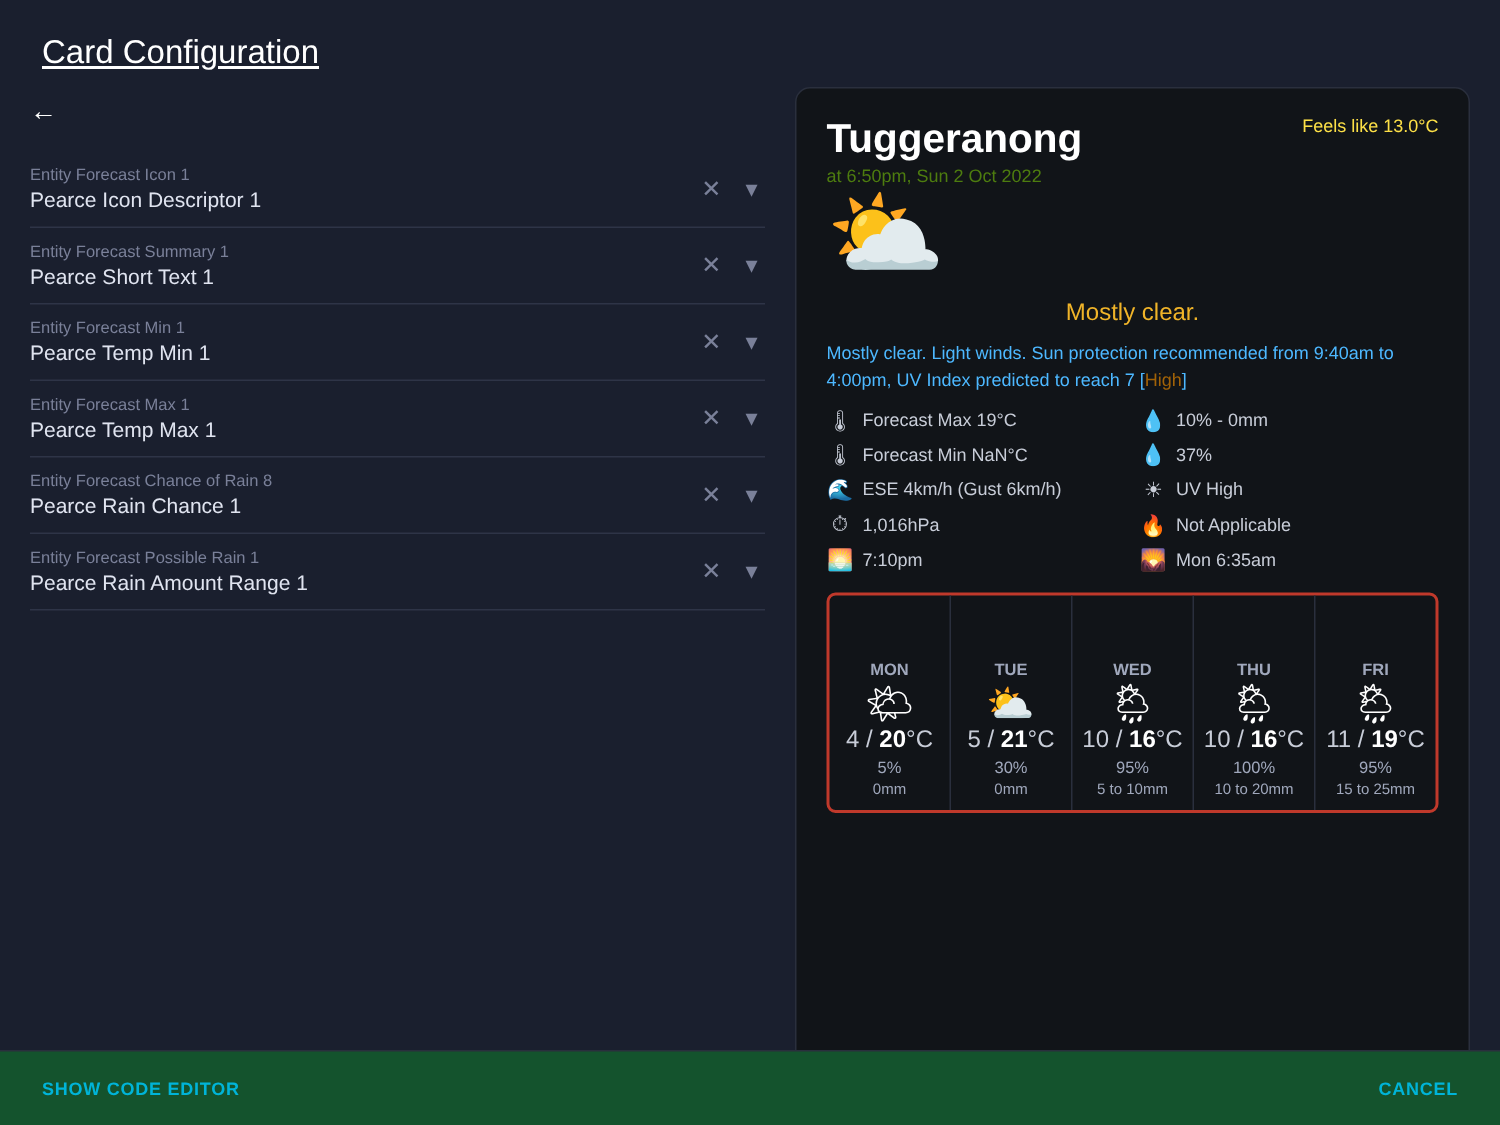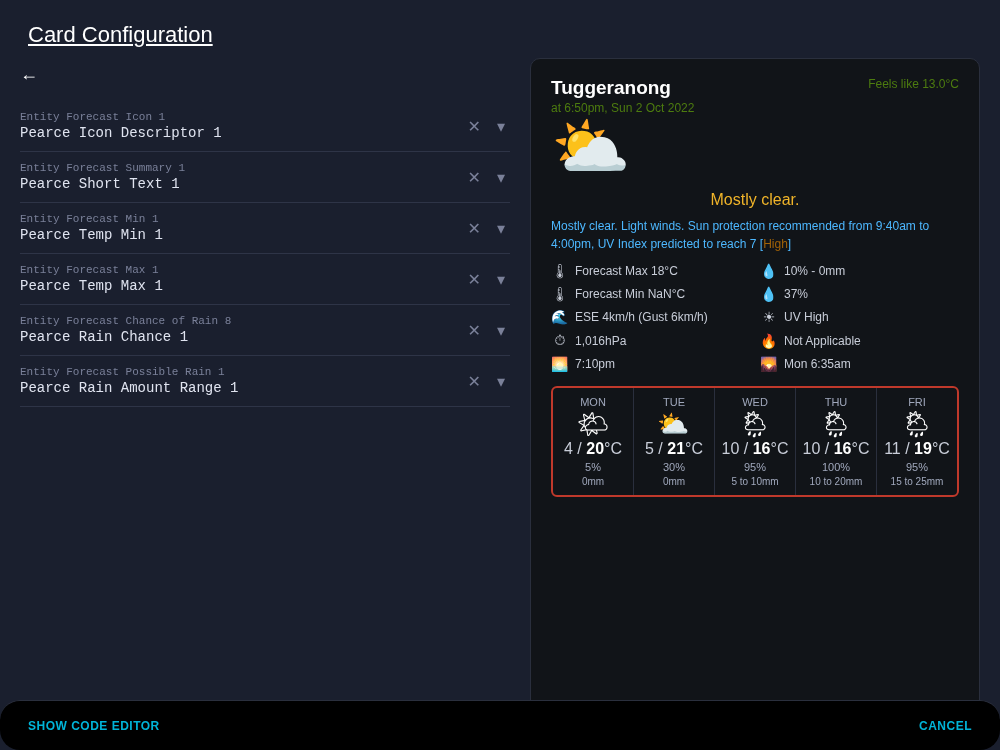--- a/index.html
+++ b/index.html
@@ -47,21 +47,21 @@
     }
 
     .entity-row {
       border-bottom: 1px solid #2e3447;
       padding: 10px 0 10px 0;
       display: flex;
       align-items: center;
       justify-content: space-between;
     }
 
-    .entity-text { flex: 1; font-family: Liberation Mono, monospace; }
+    .entity-text { flex: 1; }
 
     .entity-label {
       font-size: 11px;
       color: #7a8099;
       margin-bottom: 2px;
     }
 
     .entity-value {
       font-size: 14px;
       color: #e0e4f0;
@@ -95,21 +95,21 @@
       gap: 8px;
     }
 
     .weather-header {
       display: flex;
       justify-content: space-between;
       align-items: flex-start;
     }
 
     .weather-location {
-      font-size: 19px;
+      font-size: 27px;
       font-weight: 600;
       color: #fff;
     }
 
     .weather-time {
       font-size: 12px;
       color: #4d7c0f;
       margin-top: 2px;
     }
 
@@ -124,21 +124,21 @@
       line-height: 1;
     }
 
     .weather-temp sup {
       font-size: 20px;
       vertical-align: super;
     }
 
     .weather-feels {
       font-size: 12px;
-      color: #4d7c0f;
+      color: #fde047;
     }
 
     .weather-icon-large {
       font-size: 64px;
       line-height: 1;
     }
 
     .weather-condition {
       font-size: 16px;
       font-weight: 500;
@@ -194,22 +194,23 @@
       display: flex;
       flex-direction: column;
       align-items: center;
       gap: 3px;
     }
 
     .forecast-day:last-child { border-right: none; }
 
     .forecast-day-name {
       font-size: 11px;
-      font-weight: 400;
+      font-weight: 700;
       color: #a0a8bc;
+      margin-top: 36px;
     }
 
     .forecast-icon { font-size: 26px; line-height: 1; }
 
     .forecast-temps {
       font-size: 16px;
       color: #c8cdd8;
     }
 
     .forecast-temps .max { color: #fff; font-weight: 600; }
@@ -229,22 +230,21 @@
       position: absolute;
       bottom: 0;
       left: 0;
       right: 0;
       height: 50px;
       display: flex;
       align-items: center;
       justify-content: space-between;
       padding: 0 28px;
       border-top: 1px solid #2a2f3d;
-      background: #000000;
-      border-radius: 20px;
+      background: #14532d;
     }
 
     .show-code-btn {
       color: #00b4d8;
       font-size: 12px;
       font-weight: 600;
       letter-spacing: 0.5px;
       cursor: pointer;
       background: none;
       border: none;
@@ -350,21 +350,21 @@
 
     <div class="weather-condition">Mostly clear.</div>
 
     <div class="weather-description">
       Mostly clear. Light winds. Sun protection recommended from 9:40am to 4:00pm, UV Index predicted to reach 7 [<span class="highlight">High</span>]
     </div>
 
     <div class="weather-details-grid" id="details-grid">
         <div class="weather-detail-item">
           <span class="detail-icon">🌡</span>
-          <span>Forecast Max 18°C</span>
+          <span>Forecast Max 19°C</span>
         </div>
         <div class="weather-detail-item">
           <span class="detail-icon">💧</span>
           <span>10% - 0mm</span>
         </div>
         <div class="weather-detail-item">
           <span class="detail-icon">🌡</span>
           <span>Forecast Min NaN°C</span>
         </div>
         <div class="weather-detail-item">

